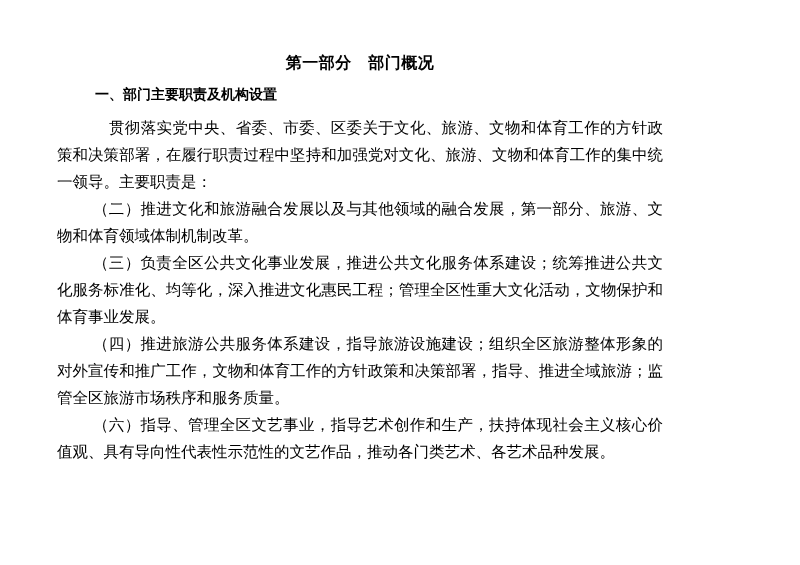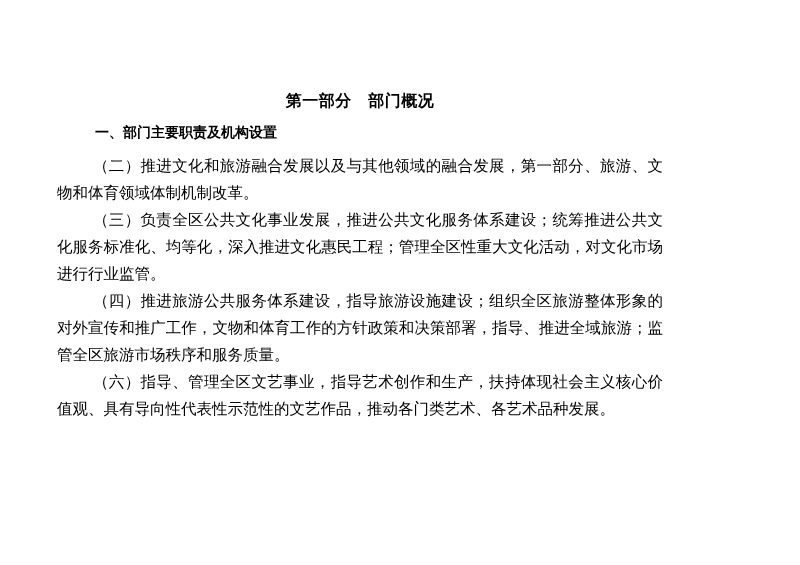--- a/index.html
+++ b/index.html
@@ -7,21 +7,21 @@
     padding: 0;
     background: #ffffff;
   }
   .page {
     position: relative;
     width: 726px;
     height: 565px;
     box-sizing: border-box;
     background: #ffffff;
     color: #000000;
-    padding: 90px 63px 0 57px;
+    padding: 52px 63px 0 57px;
     overflow: hidden;
     font-family: "Liberation Serif", "DejaVu Serif", serif;
   }
   .doc-title {
     margin: 0 0 11px 0;
     font-family: "Liberation Sans", "DejaVu Sans", sans-serif;
     font-weight: bold;
     font-size: 16px;
     line-height: 21px;
     text-align: center;
@@ -48,23 +48,24 @@
   }
 </style>
 </head>
 <body>
 
 <div class="page">
   <h1 class="doc-title">第一部分　部门概况</h1>
 
   <h2 class="section-heading">一、部门主要职责及机构设置</h2>
 
+  <p class="para para-intro">贯彻落实党中央、省委、市委、区委关于文化、旅游、文物和体育工作的方针政策和决策部署，在履行职责过程中坚持和加强党对文化、旅游、文物和体育工作的集中统一领导。主要职责是：</p>
 
 
   <p class="para">（二）推进文化和旅游融合发展以及与其他领域的融合发展，第一部分、旅游、文物和体育领域体制机制改革。</p>
 
-  <p class="para">（三）负责全区公共文化事业发展，推进公共文化服务体系建设；统筹推进公共文化服务标准化、均等化，深入推进文化惠民工程；管理全区性重大文化活动，对文化市场进行行业监管。</p>
+  <p class="para">（三）负责全区公共文化事业发展，推进公共文化服务体系建设；统筹推进公共文化服务标准化、均等化，深入推进文化惠民工程；管理全区性重大文化活动，文物保护和体育事业发展。</p>
 
   <p class="para">（四）推进旅游公共服务体系建设，指导旅游设施建设；组织全区旅游整体形象的对外宣传和推广工作，文物和体育工作的方针政策和决策部署，指导、推进全域旅游；监管全区旅游市场秩序和服务质量。</p>
 
 
   <p class="para">（六）指导、管理全区文艺事业，指导艺术创作和生产，扶持体现社会主义核心价值观、具有导向性代表性示范性的文艺作品，推动各门类艺术、各艺术品种发展。</p>
 </div>
 
 </body></html>

